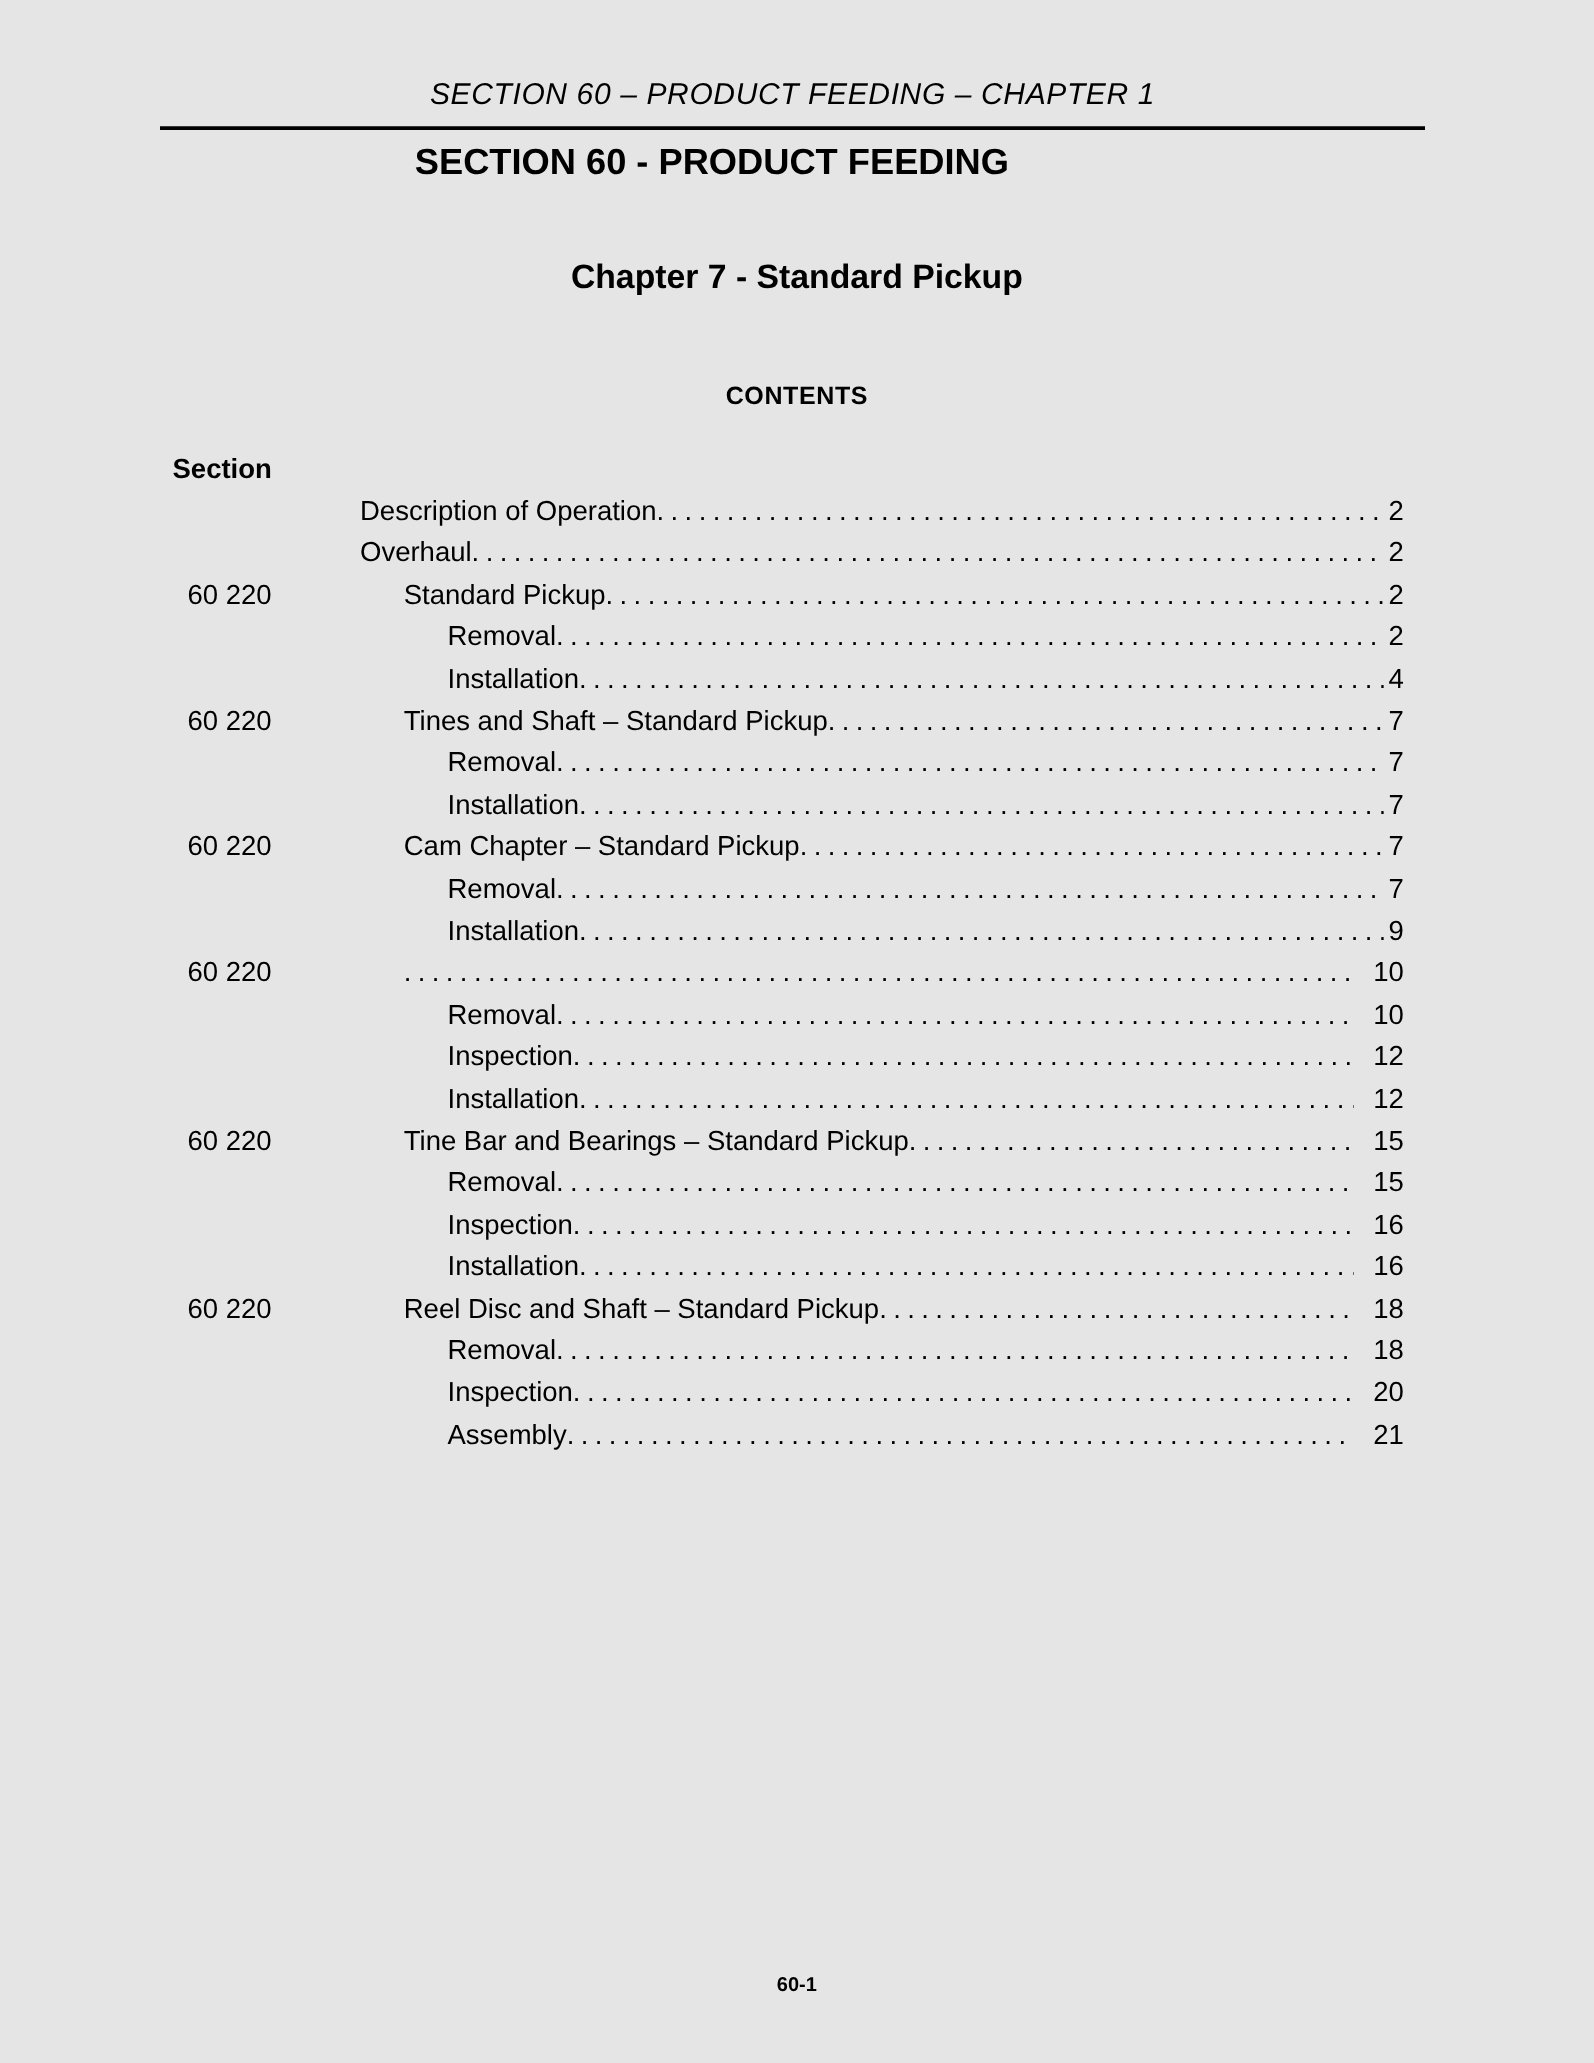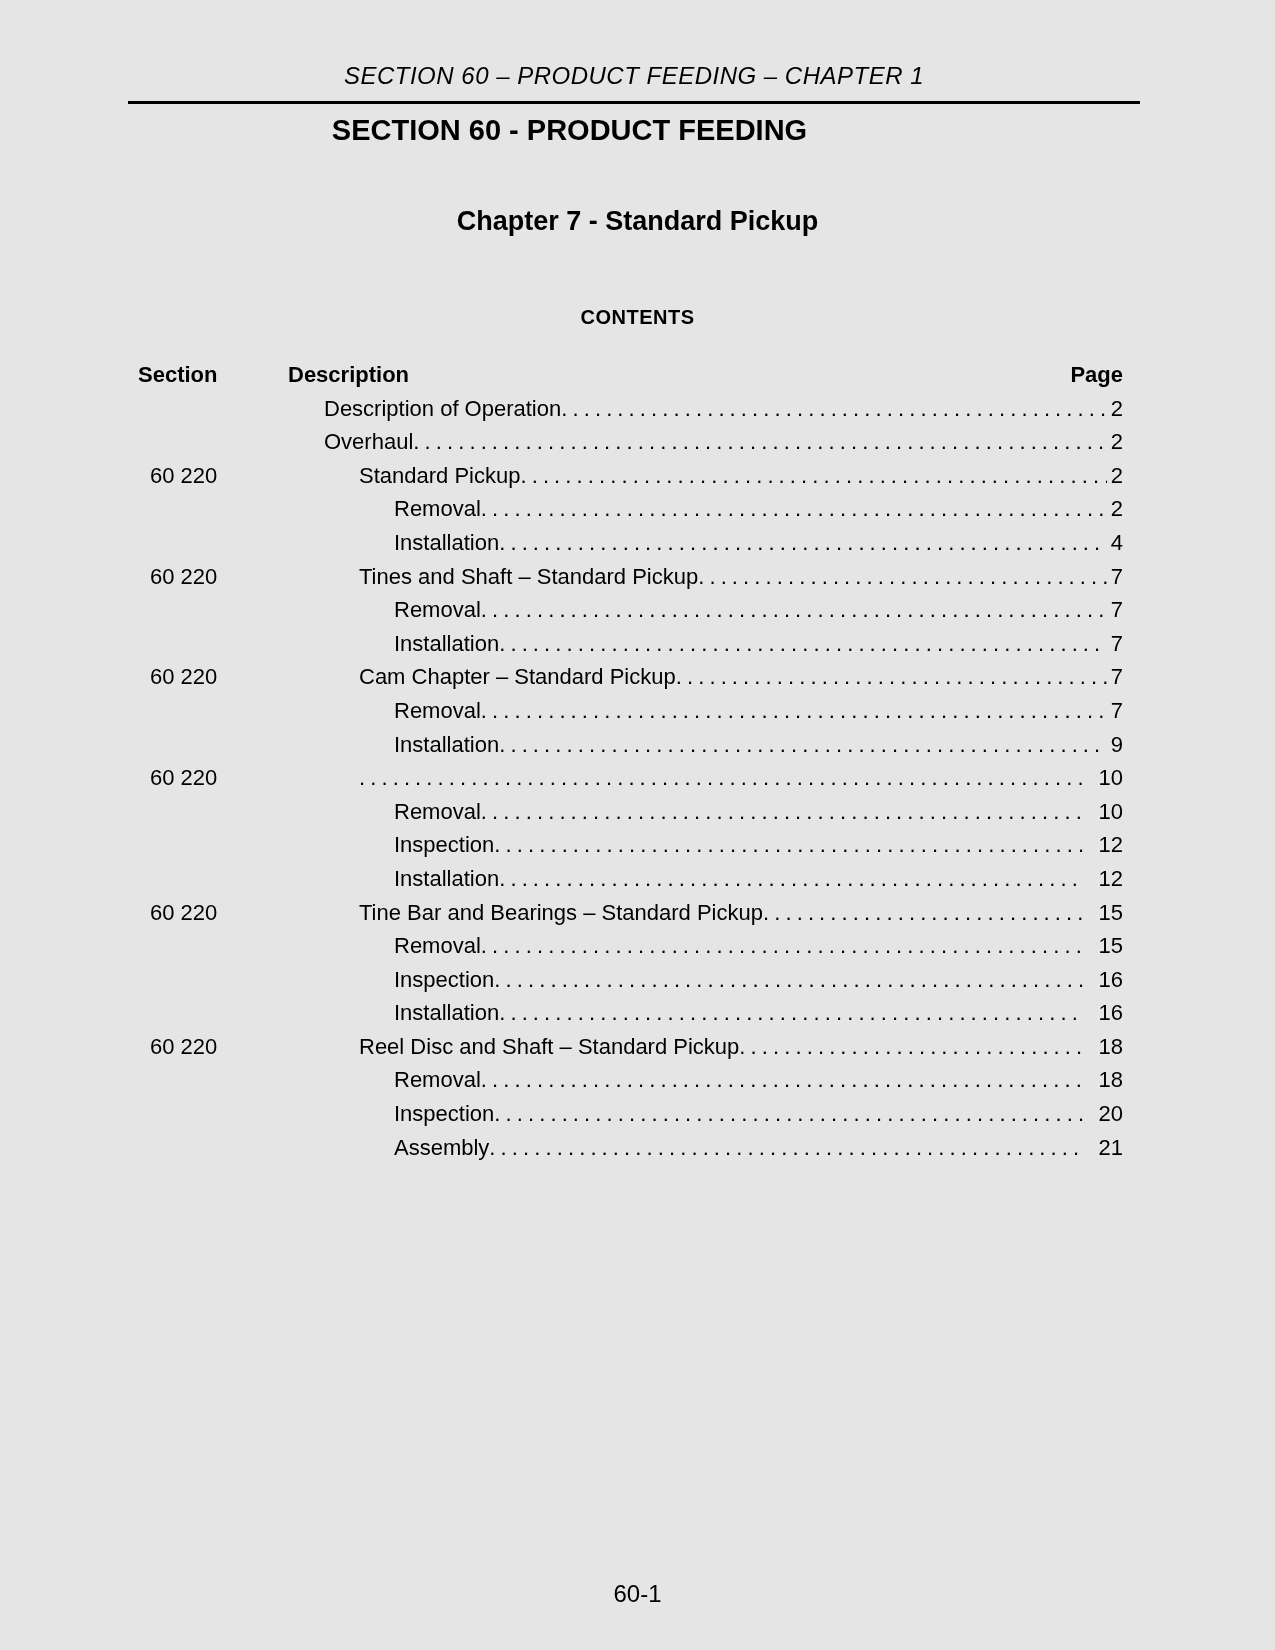--- a/index.html
+++ b/index.html
@@ -78,21 +78,20 @@
     padding-left: 12px;
     white-space: nowrap;
   }
   .toc-head .sec-cell { padding-left: 0; }
   .desc-cell {
     flex: 1 1 auto;
     min-width: 0;
     display: flex;
     align-items: flex-start;
     box-sizing: border-box;
-    margin-left: 36px;
   }
   .ind-0 { padding-left: 0; }
   .ind-1 { padding-left: 35px; }
   .ind-2 { padding-left: 70px; }
   .desc-text { white-space: nowrap; }
   .leader {
     flex: 1 1 auto;
     min-width: 0;
     overflow: hidden;
     white-space: nowrap;
@@ -105,46 +104,42 @@
     flex: 0 0 auto;
     text-align: right;
     white-space: nowrap;
   }
   .pgw-1 { width: 16px; }
   .pgw-2 { width: 40px; }
   .footer-page {
     position: absolute;
     top: 1580px; left: 0; width: 1275px;
     text-align: center;
-    font-weight: normal;
-    font-size: 24px;
+    font-weight: bold;
+    font-size: 16px;
   }
 </style>
 </head>
 <body>
 
 <div class="page">
 
   <div class="running-header">SECTION 60 – PRODUCT FEEDING – CHAPTER 1</div>
 
   <div class="header-rule"></div>
 
   <div class="doc-title">SECTION 60 - PRODUCT FEEDING</div>
 
   <div class="chapter-title">Chapter 7 - Standard Pickup</div>
 
   <div class="contents-label">CONTENTS</div>
 
   <div class="toc">
     <div class="toc-head">
       <div class="sec-cell">Section</div>
-      <div class="head-desc-wrap">
-        <span>Description</span>
-        <span>Page</span>
-      </div>
     </div>
     <div id="toc-rows">
         <div class="toc-row">
           <div class="sec-cell"></div>
           <div class="desc-cell ind-0">
             <span class="desc-text">Description of Operation</span>
             <span class="leader"></span>
             <span class="pg pgw-1">2</span>
           </div>
         </div>

